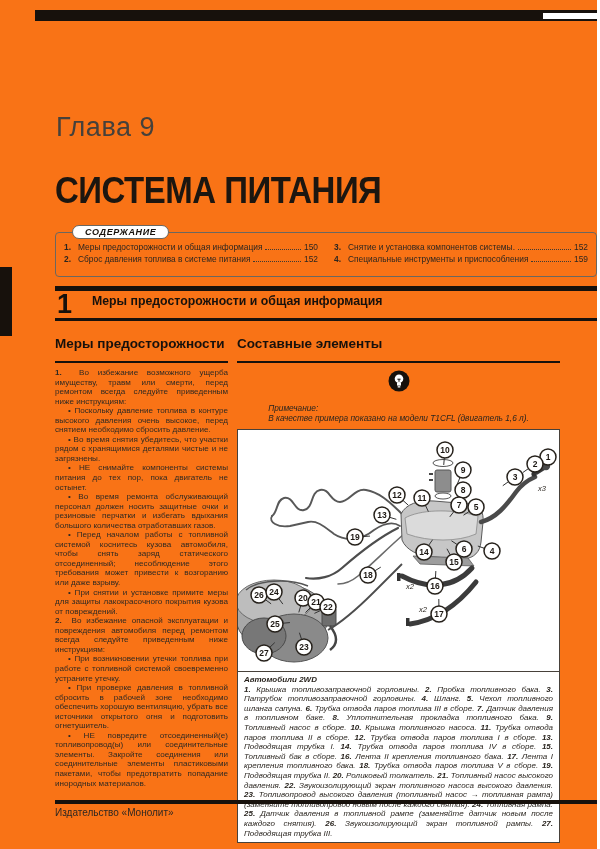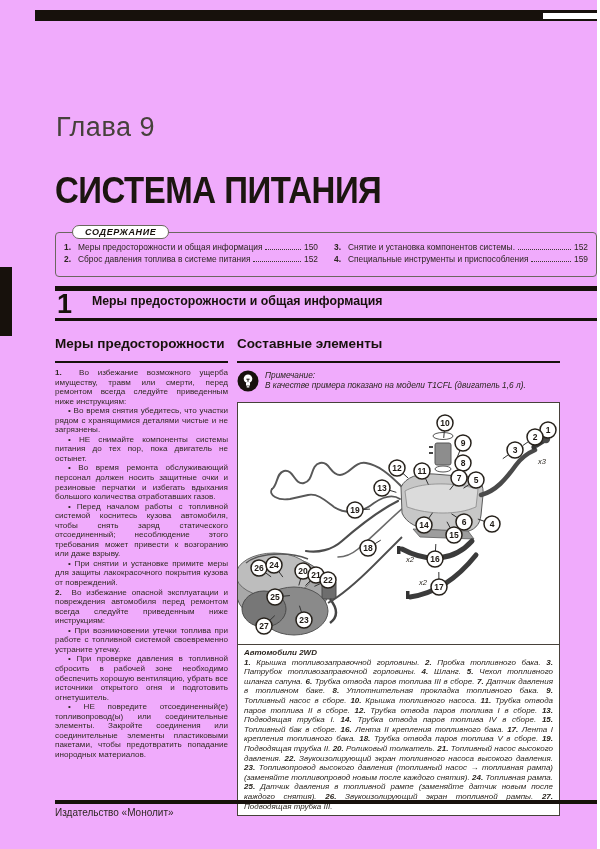--- a/index.html
+++ b/index.html
@@ -1,16 +1,16 @@
 <!DOCTYPE html>
 <html><head>
 <meta charset="utf-8">
 <style>
   html,body{margin:0;padding:0;background:#fff;}
-  .page{position:relative;width:597px;height:849px;background:#f0abfc;overflow:hidden;
+  .page{position:relative;width:597px;height:849px;background:#f97316;overflow:hidden;
         font-family:"Liberation Sans",sans-serif;color:#2c2620;}
 
   
   .top-bar{position:absolute;left:35px;top:10px;width:565px;height:11px;background:#17110c;}
   .top-bar-label{position:absolute;right:3px;top:2.5px;width:54px;height:6px;background:#fff;}
   .chapter-tab{position:absolute;left:0;top:267px;width:12px;height:69px;background:#17110c;}
 
   
   .chapter{position:absolute;left:56px;top:112px;font-size:27px;color:#46413b;letter-spacing:.5px;}
   .title{position:absolute;left:55px;top:170px;margin:0;font-size:33px;font-weight:bold;
@@ -38,21 +38,21 @@
   .col-left{position:absolute;left:55px;top:336px;width:173px;}
   .col-right{position:absolute;left:237px;top:336px;width:323px;}
   .col-heading{font-size:13.5px;font-weight:bold;line-height:15px;color:#17110c;
                border-bottom:2px solid #17110c;padding-bottom:10px;margin:0;}
   .body-start{margin-top:5px;}
   .para{font-size:8.1px;line-height:9.55px;text-align:justify;margin:0;color:#302a23;}
   .para.bullet{text-indent:13px;}
   .para .marker{font-weight:bold;}
 
   
-  .note{display:flex;gap:6px;margin-top:6px;align-items:flex-start;}
+  .note{display:flex;gap:6px;margin-top:6px;align-items:center;flex-direction:column;}
   .note-icon{flex:none;margin-top:1px;}
   .note-text{font-size:8.3px;font-style:italic;line-height:10px;padding-top:1px;color:#2a251f;}
   .note-label{display:block;}
 
   
   .figure-box{margin-top:6px;border:1.3px solid #47413a;background:#fff;}
   .figure-svg{display:block;}
   .figure-caption{border-top:1.3px solid #47413a;padding:3px 6px 4px;font-size:8px;font-style:italic;
                   line-height:9.6px;text-align:justify;color:#241f19;}
   .cap-title{display:block;font-weight:bold;text-align:left;}
@@ -112,20 +112,21 @@
 
   <div class="section-header">
     <div class="section-num">1</div>
     <div class="section-title">Меры предосторожности и общая информация</div>
   </div>
 
   <div class="col-left">
     <h2 class="col-heading">Меры предосторожности</h2>
     <div class="body-start" id="left-paras">
         <p class="para num"><span class="marker">1.</span>&nbsp; Во избежание возможного ущерба имуществу, травм или смерти, перед ремонтом всегда следуйте приведенным ниже инструкциям:</p>
+        <p class="para bullet">• Поскольку давление топлива в контуре высокого давления очень высокое, перед снятием необходимо сбросить давление.</p>
         <p class="para bullet">• Во время снятия убедитесь, что участки рядом с хранящимися деталями чистые и не загрязнены.</p>
         <p class="para bullet">• НЕ снимайте компоненты системы питания до тех пор, пока двигатель не остынет.</p>
         <p class="para bullet">• Во время ремонта обслуживающий персонал должен носить защитные очки и резиновые перчатки и избегать вдыхания большого количества отработавших газов.</p>
         <p class="para bullet">• Перед началом работы с топливной системой коснитесь кузова автомобиля, чтобы снять заряд статического отсоединенный; несоблюдение этого требования может привести к возгоранию или даже взрыву.</p>
         <p class="para bullet">• При снятии и установке примите меры для защиты лакокрасочного покрытия кузова от повреждений.</p>
         <p class="para num"><span class="marker">2.</span>&nbsp; Во избежание опасной эксплуатации и повреждения автомобиля перед ремонтом всегда следуйте приведенным ниже инструкциям:</p>
         <p class="para bullet">• При возникновении утечки топлива при работе с топливной системой своевременно устраните утечку.</p>
         <p class="para bullet">• При проверке давления в топливной сбросить в рабочей зоне необходимо обеспечить хорошую вентиляцию, убрать все источники открытого огня и подготовить огнетушитель.</p>
         <p class="para bullet">• НЕ повредите отсоединенный(е) топливопровод(ы) или соединительные элементы. Закройте соединения или соединительные элементы пластиковыми пакетами, чтобы предотвратить попадание инородных материалов.</p>
       </div>

